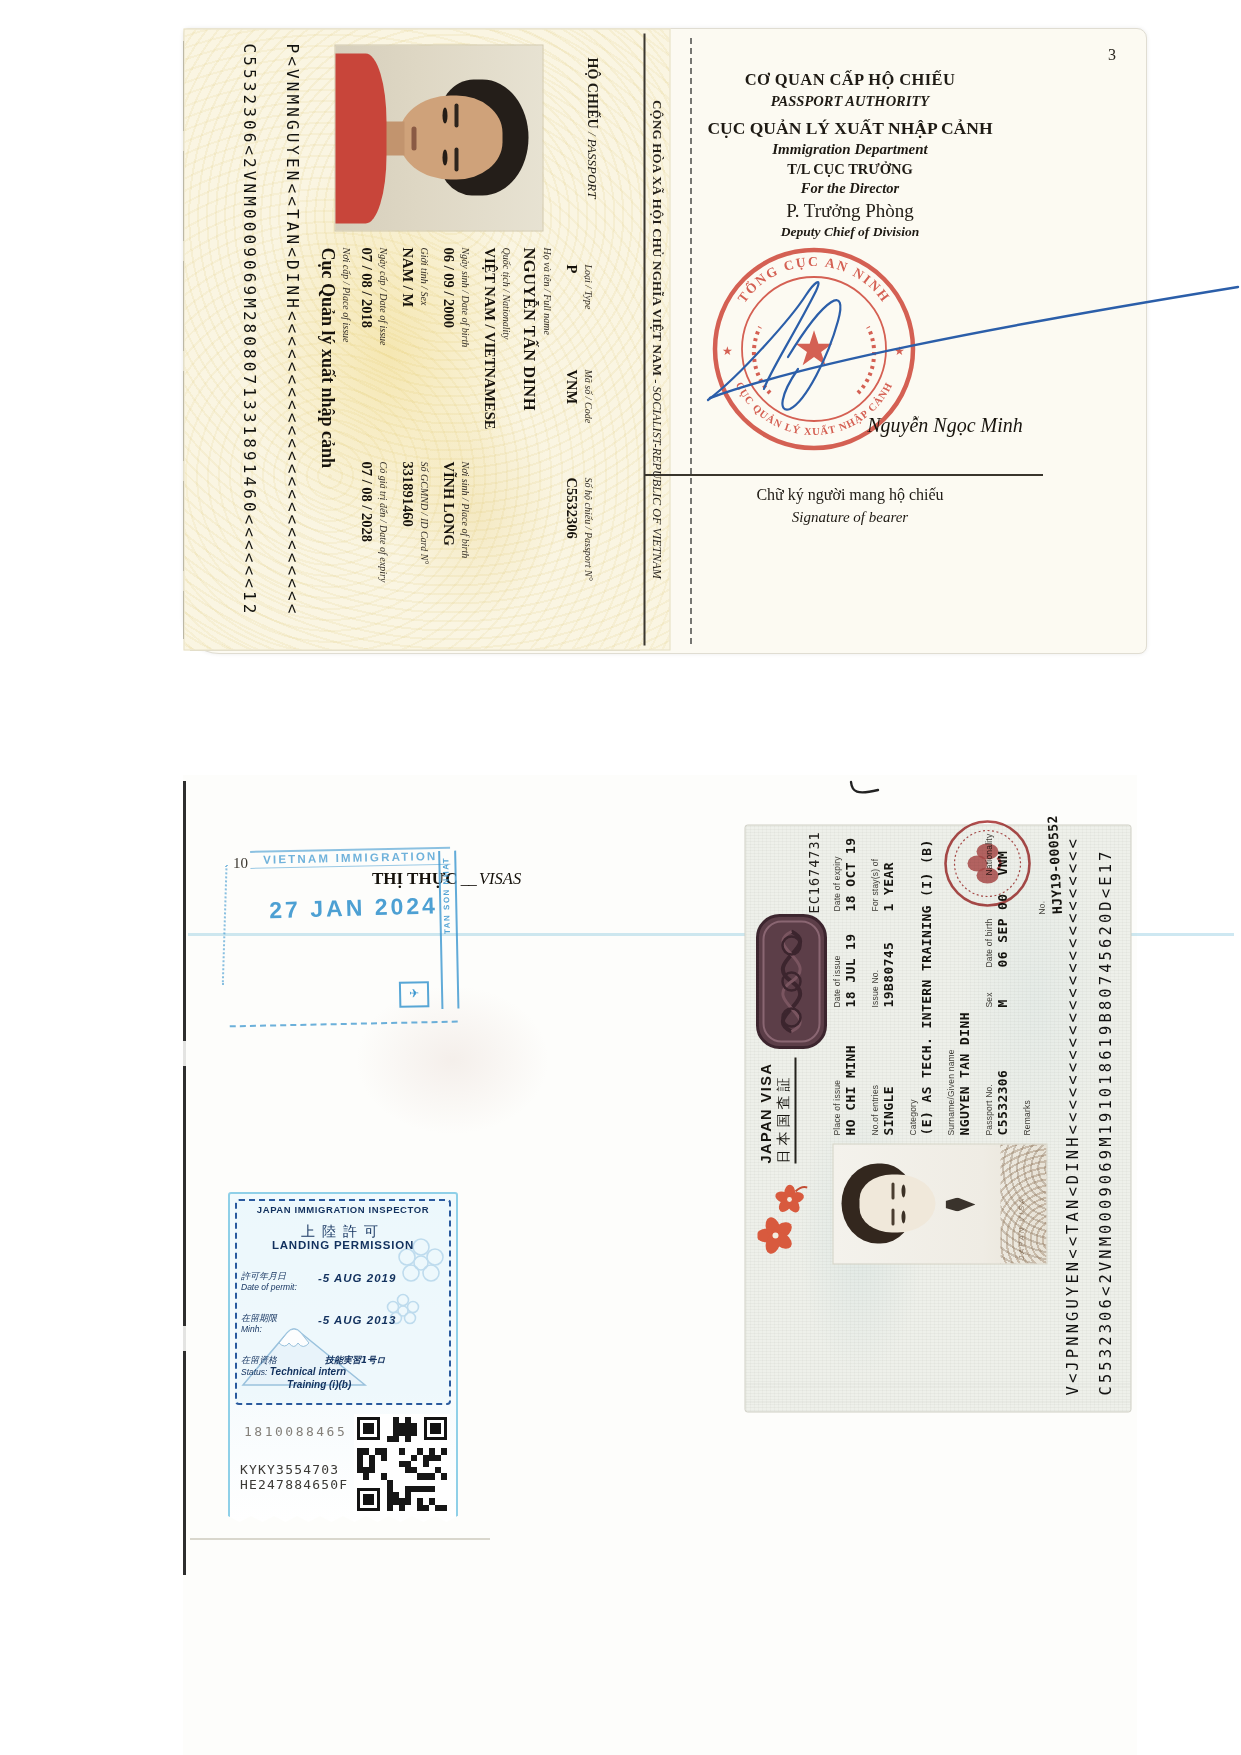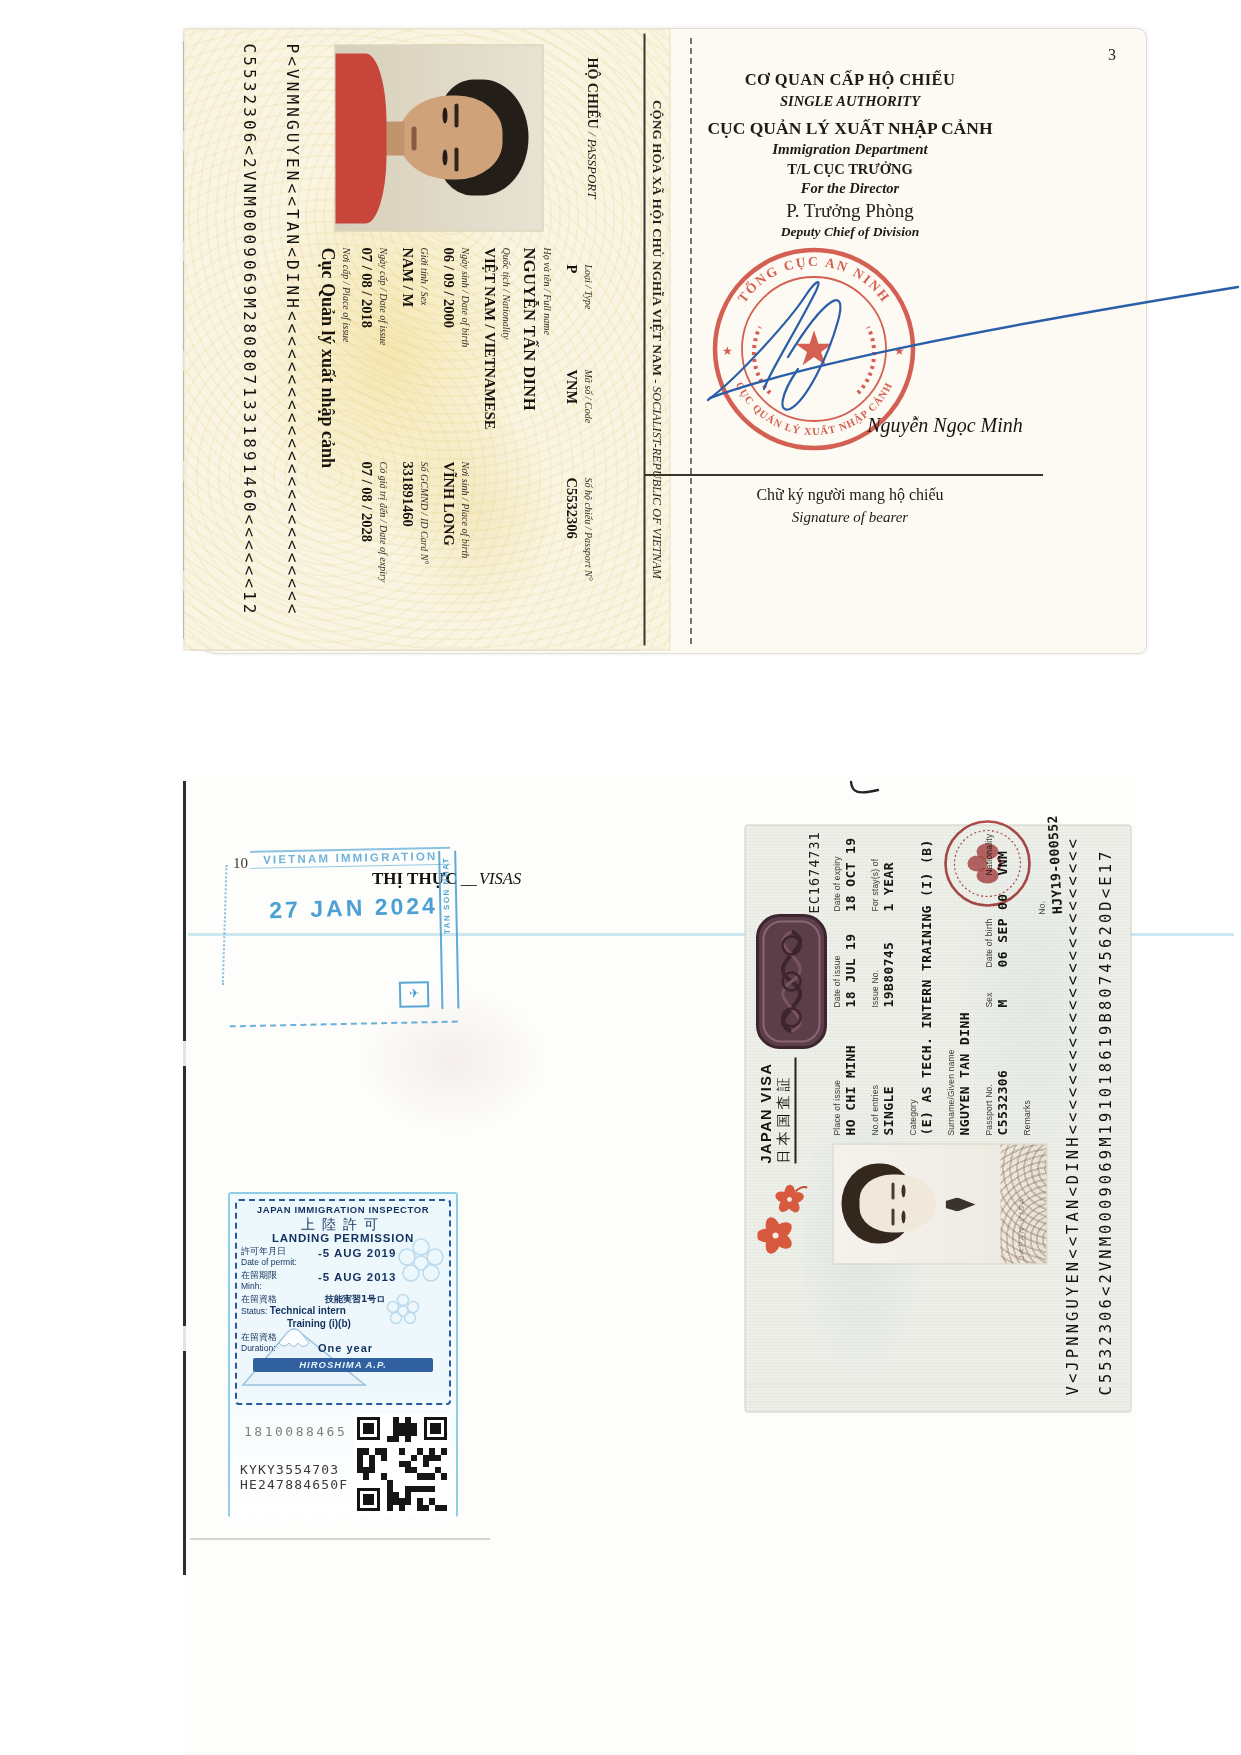--- a/index.html
+++ b/index.html
@@ -150,23 +150,23 @@
   .lp{position:absolute;left:228px;top:1192px;width:226px;height:328px;
       background:linear-gradient(180deg,#f1fafd 0%,#f6fbfd 60%,#ffffff 100%);
       border:2px solid #8fd0e8;border-radius:3px;font-family:"Liberation Sans",sans-serif;
       clip-path:polygon(0 0,100% 0,100% 97.5%,95% 99.4%,90% 97.6%,85% 99.4%,80% 97.6%,75% 99.4%,70% 97.6%,65% 99.4%,60% 97.6%,55% 99.4%,50% 97.6%,45% 99.4%,40% 97.6%,35% 99.4%,30% 97.6%,25% 99.4%,20% 97.6%,15% 99.4%,10% 97.6%,5% 99.4%,0 97.6%);}
   .lp-frame{position:relative;margin:5px;border:2.5px dashed #2a5a9e;border-radius:4px;
             height:196px;padding:3px 4px;color:#12315e;overflow:hidden;background:rgba(234,246,252,.6);}
   .lp-fuji{position:absolute;left:2px;bottom:16px;opacity:.85;z-index:0;}
   .lp-sak{position:absolute;right:0px;top:28px;opacity:.6;z-index:0;}
   .lp-frame>div{position:relative;z-index:1;}
   .lp-h{font-size:9.5px;font-weight:bold;letter-spacing:.6px;text-align:center;}
-  .lp-tjp{font-size:14px;letter-spacing:7px;text-align:center;margin-top:1px;font-family:"DejaVu Sans",sans-serif;}
+  .lp-tjp{font-size:14px;letter-spacing:7px;text-align:center;margin-top:8px;font-family:"DejaVu Sans",sans-serif;}
   .lp-ten{font-size:11.5px;font-weight:bold;letter-spacing:.8px;text-align:center;margin-top:-2px;}
-  .lp-row{position:relative;margin-top:2px;font-size:8.5px;line-height:1.25;}
+  .lp-row{position:relative;margin-top:20px;font-size:8.5px;line-height:1.25;font-style:italic;}
   .lp-row .jp{font-family:"DejaVu Sans",sans-serif;font-size:9px;}
   .lp-row .vv{position:absolute;left:77px;top:0;font-size:11.5px;font-weight:bold;letter-spacing:1px;}
   .lp-row .v2{position:absolute;left:84px;top:0;font-size:9px;font-weight:bold;}
   .lp-row .v3{font-size:10px;font-weight:bold;}
   .lp-banner{margin:4px auto 0 auto;width:88%;height:14px;background:#30609f;color:#e4f1fb;
              font-size:9.5px;font-weight:bold;font-style:italic;text-align:center;letter-spacing:1px;
              line-height:14px;border-radius:2px;}
   .lp-codes{position:relative;height:108px;}
   .lp-n1{position:absolute;left:14px;top:14px;font-family:"DejaVu Sans Mono",monospace;font-size:13px;
          letter-spacing:2.5px;color:#84807a;}
@@ -269,21 +269,21 @@
 
     <div class="pp-mrz" style="top:368px;">P&lt;VNMNGUYEN&lt;&lt;TAN&lt;DINH&lt;&lt;&lt;&lt;&lt;&lt;&lt;&lt;&lt;&lt;&lt;&lt;&lt;&lt;&lt;&lt;&lt;&lt;&lt;&lt;&lt;&lt;&lt;&lt;</div>
     <div class="pp-mrz" style="top:411px;">C5532306&lt;2VNM0009069M2808071331891460&lt;&lt;&lt;&lt;&lt;&lt;12</div>
   </div>
 
   <div class="fold-dash"></div>
 
   <div class="page3">3</div>
   <div class="auth">
     <div class="a1">CƠ QUAN CẤP HỘ CHIẾU</div>
-    <div class="a2">SINGLE AUTHORITY</div>
+    <div class="a2">PASSPORT AUTHORITY</div>
     <div class="a3">CỤC QUẢN LÝ XUẤT NHẬP CẢNH</div>
     <div class="a4">Immigration Department</div>
     <div class="a5">T/L CỤC TRƯỞNG</div>
     <div class="a6">For the Director</div>
     <div class="a7">P. Trưởng Phòng</div>
     <div class="a8">Deputy Chief of Division</div>
   </div>
 
   <svg class="stamp-svg" width="212" height="212" viewBox="0 0 212 212">
     <defs>

